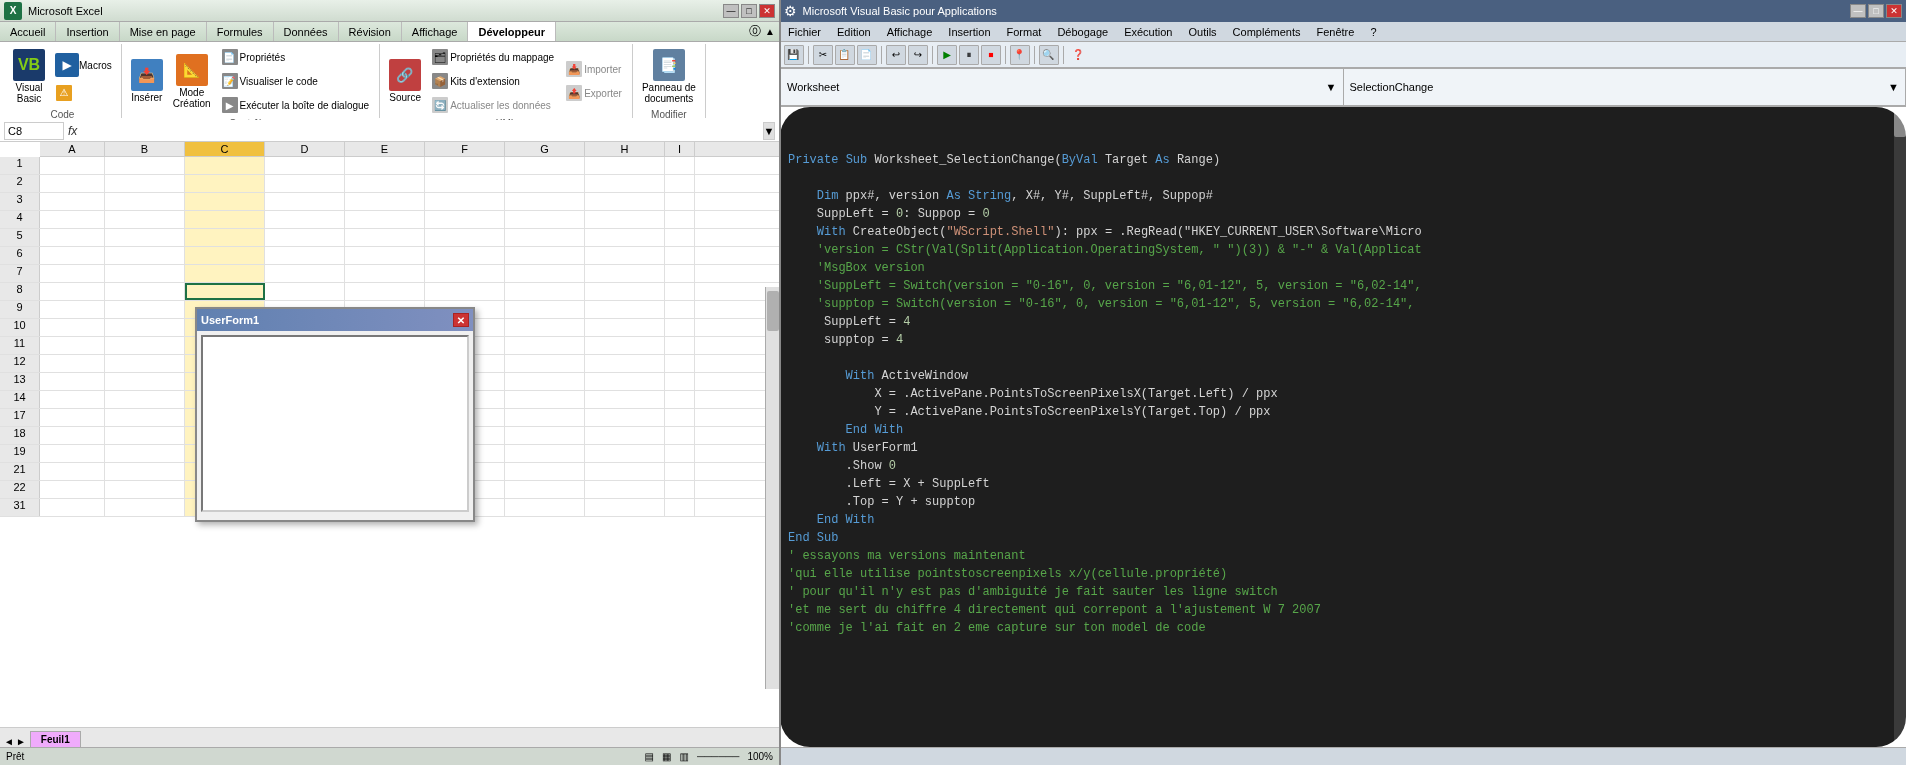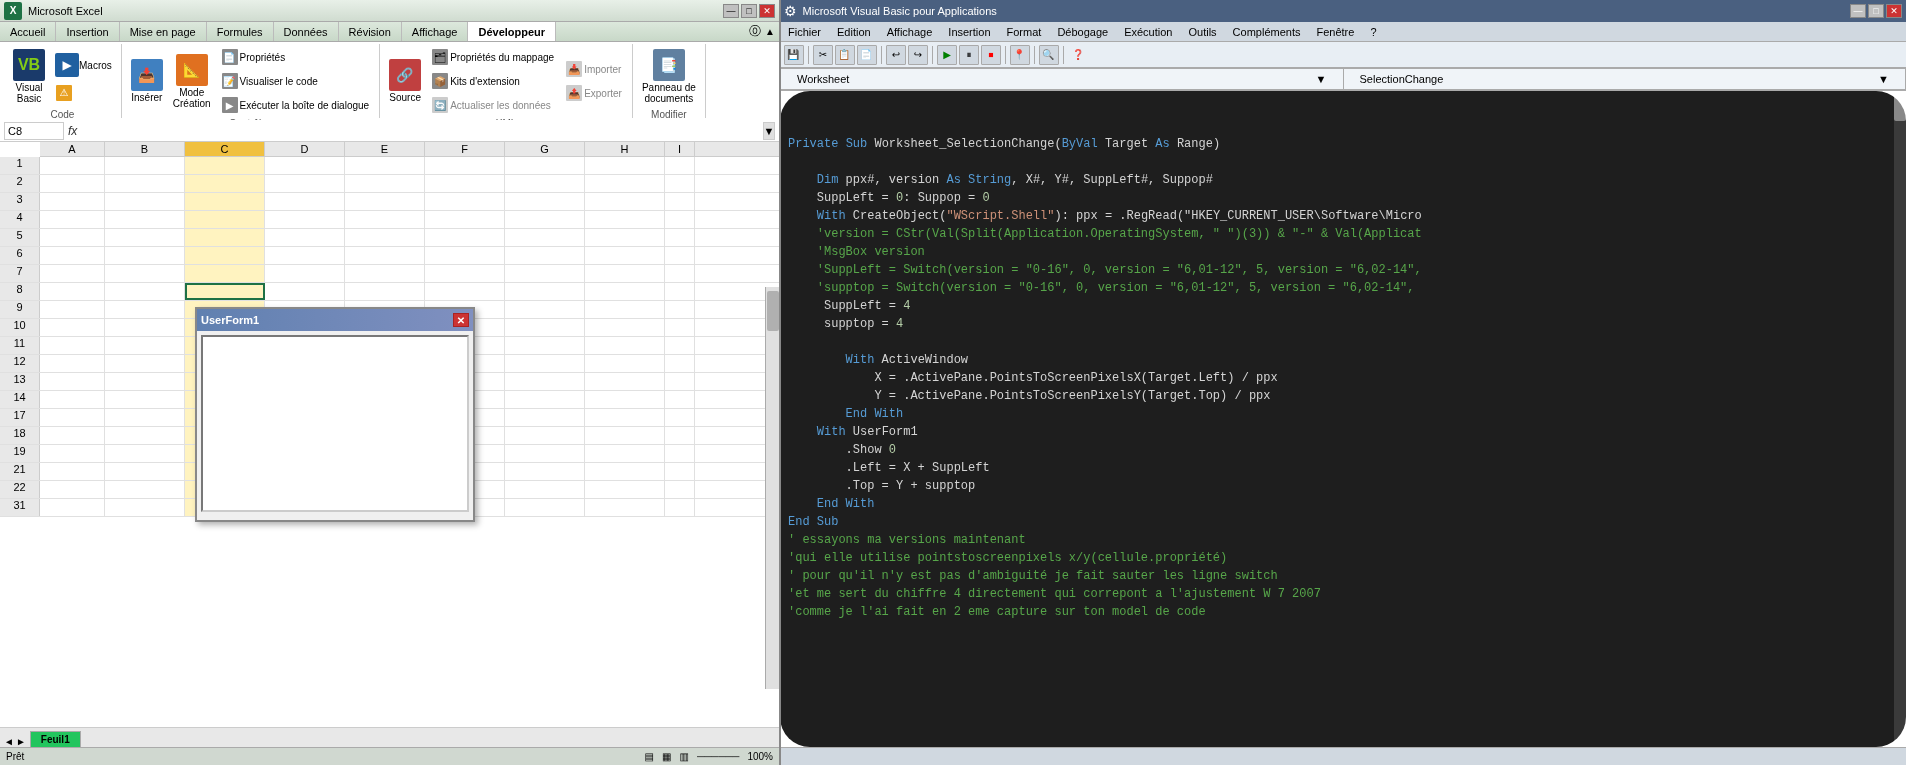--- a/index.html
+++ b/index.html
@@ -309,26 +309,26 @@
       margin: 0 2px;
     }
 
     
     .vba-selectors {
       display: flex;
       border-bottom: 1px solid #aaa;
     }
     .vba-selector {
       flex: 1;
-      height: 22px;
+      height: 38px;
       display: flex;
       align-items: center;
       background: #f0f4f8;
       border: 1px solid #aaa;
-      padding: 0 16px;
+      padding: 0 6px;
       font-size: 11px;
       cursor: pointer;
       justify-content: space-between;
     }
     .vba-selector:first-child { border-right: none; }
 
     
     .vba-code-area {
       flex: 1;
       background: #1e1e1e;
@@ -372,21 +372,21 @@
     .sheet-tab {
       padding: 2px 10px;
       background: #d0d0d0;
       border: 1px solid #aaa;
       border-bottom: none;
       font-size: 10px;
       cursor: pointer;
       margin-right: 2px;
     }
     .sheet-tab.active {
-      background: #22c55e;
+      background: #f0abfc;
       font-weight: bold;
     }
 
     
     .excel-statusbar {
       height: 18px;
       background: #d0d8d0;
       display: flex;
       align-items: center;
       padding: 0 6px;

